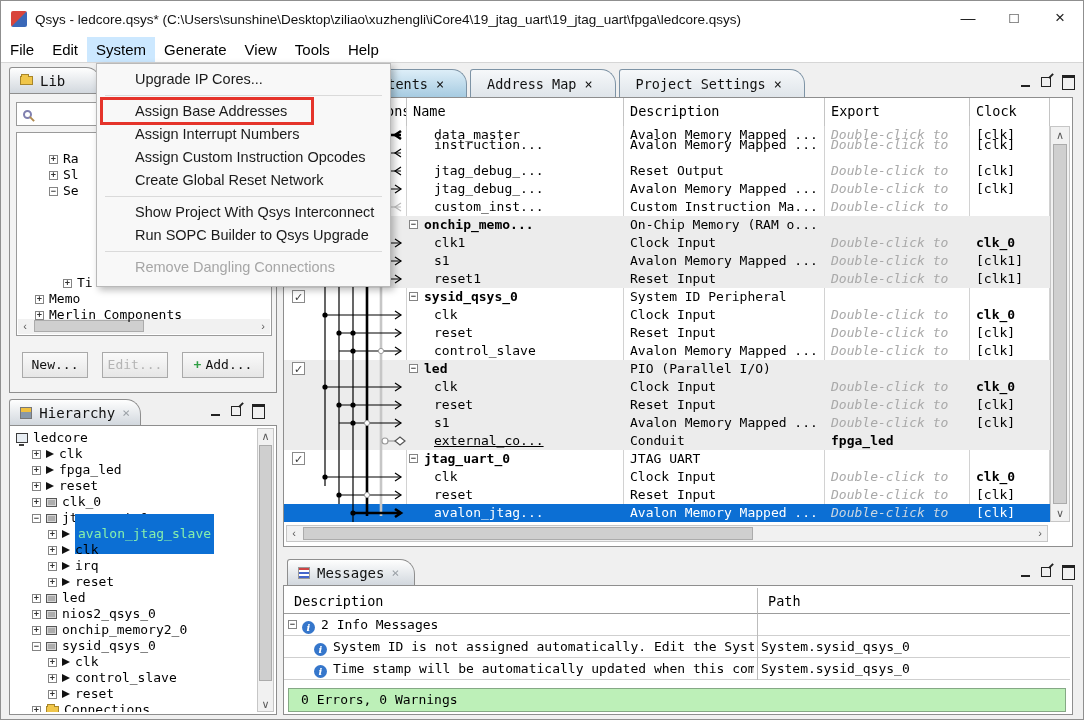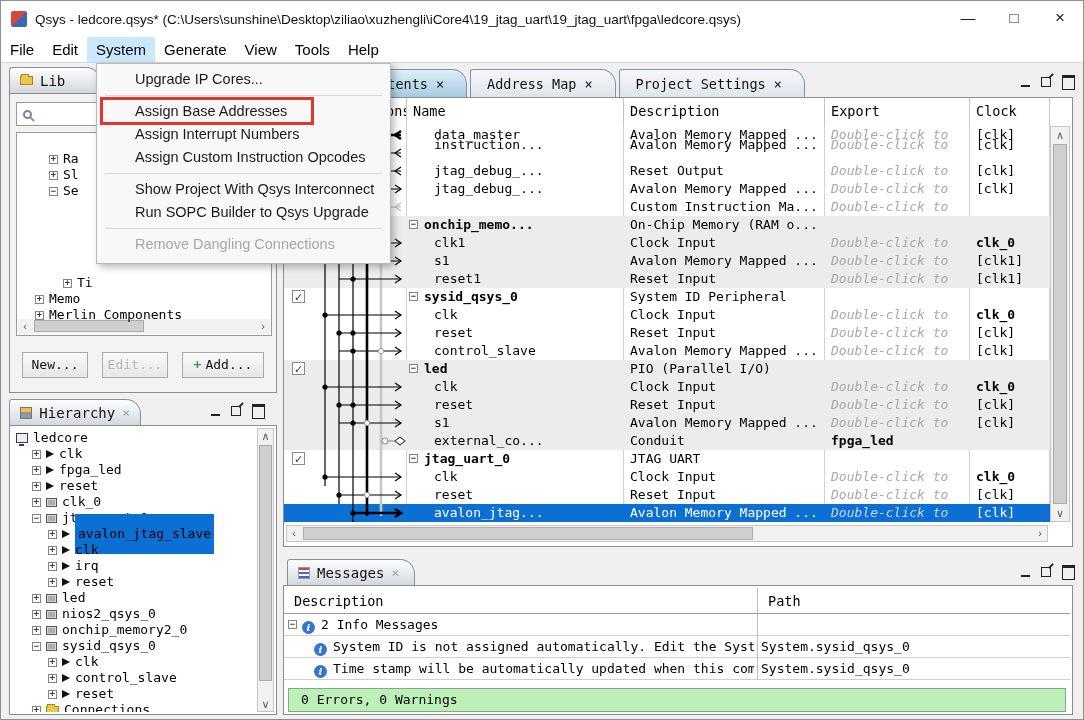--- a/index.html
+++ b/index.html
@@ -62,21 +62,21 @@
   .titem{position:absolute;height:16px;font:13px/16px var(--mono);color:#000;white-space:nowrap;display:flex;align-items:center}
   .exp{flex:0 0 auto;width:9px;height:9px;border:1px solid #848484;background:#fff;
     font:bold 9px/7px var(--sans);text-align:center;color:#333;margin-right:5px}
   .ticon{flex:0 0 auto;margin-right:5px}
   .icon-port{width:0;height:0;border-left:8px solid #111;border-top:4px solid transparent;border-bottom:4px solid transparent}
   .icon-module{width:11px;height:9px;background:#adadad;border:1px solid #565656;box-shadow:inset 0 0 0 1px #d6d6d6}
   .icon-system{width:12px;height:10px;border:1.5px solid #3c3c3c;background:#e8eef4;position:relative}
   .icon-system:after{content:"";position:absolute;left:2px;bottom:-4px;width:5px;height:2.5px;background:#3c3c3c}
   .icon-folder{width:13px;height:9px;background:#f0c64a;border:1px solid #a8862a;position:relative}
   .icon-folder:before{content:"";position:absolute;left:0;top:-3px;width:6px;height:2px;background:#f0c64a;border:1px solid #a8862a;border-bottom:none}
-  .tlabel.selected{background:#0c6fd4;color:#000000;padding:12px 3px}
+  .tlabel.selected{background:#0c6fd4;color:#86efac;padding:12px 3px}
 
   
   .ct-hcell{position:absolute;top:0;height:28px;border-right:1px solid #c4c4c4;background:#fff;
     font:13.5px/27px var(--mono);padding-left:6px;white-space:nowrap;overflow:hidden;color:#000}
   .ct-headerbar{position:absolute;left:0;top:0;width:766px;height:28px;background:#fff;border-bottom:1px solid #9c9c9c}
   .row{position:absolute;left:0;width:766px;height:18px;font:13px/18px var(--mono);color:#000}
   .row.shaded{background:#ececec}
   .row.selected{background:#0c6fd4;color:#fff}
   .cell{position:absolute;top:0;height:18px;overflow:hidden;white-space:pre}
   .dc{color:#a9a9a9;font-style:italic}
@@ -332,20 +332,21 @@
           <span class="cell dc" style="left: 547px; width: 137px;">Double-click to</span>
           <span class="cell" style="left: 692px; width: 72px;">[clk]</span>
         </div>
         <div class="row" style="top: 54px;">
           <span class="cell" style="left: 150px; width: 188px;">jtag_debug_...</span>
           <span class="cell" style="left: 346px; width: 193px;">Avalon Memory Mapped ...</span>
           <span class="cell dc" style="left: 547px; width: 137px;">Double-click to</span>
           <span class="cell" style="left: 692px; width: 72px;">[clk]</span>
         </div>
         <div class="row" style="top: 72px;">
+          <span class="cell" style="left: 150px; width: 188px;">custom_inst...</span>
           <span class="cell" style="left: 346px; width: 193px;">Custom Instruction Ma...</span>
           <span class="cell dc" style="left: 547px; width: 137px;">Double-click to</span>
           <span class="cell" style="left: 692px; width: 72px;"></span>
         </div>
         <div class="row shaded" style="top: 90px;">
           <span class="cb">✓</span>
           <span class="cell bold" style="left: 140px; width: 188px;">onchip_memo...</span>
           <span class="gexp" style="left: 125px;">−</span>
           <span class="cell" style="left: 346px; width: 193px;">On-Chip Memory (RAM o...</span>
           <span class="cell" style="left: 547px; width: 137px;"></span>
@@ -415,21 +416,21 @@
           <span class="cell dc" style="left: 547px; width: 137px;">Double-click to</span>
           <span class="cell" style="left: 692px; width: 72px;">[clk]</span>
         </div>
         <div class="row shaded" style="top: 288px;">
           <span class="cell" style="left: 150px; width: 188px;">s1</span>
           <span class="cell" style="left: 346px; width: 193px;">Avalon Memory Mapped ...</span>
           <span class="cell dc" style="left: 547px; width: 137px;">Double-click to</span>
           <span class="cell" style="left: 692px; width: 72px;">[clk]</span>
         </div>
         <div class="row shaded" style="top: 306px;">
-          <span class="cell" style="left: 150px; width: 188px;">external_co...</span>
+          <span class="cell" style="left: 150px; width: 188px; text-decoration: underline;">external_co...</span>
           <span class="cell" style="left: 346px; width: 193px;">Conduit</span>
           <span class="cell bold" style="left: 547px; width: 137px;">fpga_led</span>
           <span class="cell" style="left: 692px; width: 72px;"></span>
         </div>
         <div class="row" style="top: 324px;">
           <span class="cb">✓</span>
           <span class="cell bold" style="left: 140px; width: 188px;">jtag_uart_0</span>
           <span class="gexp" style="left: 125px;">−</span>
           <span class="cell" style="left: 346px; width: 193px;">JTAG UART</span>
           <span class="cell" style="left: 547px; width: 137px;"></span>
@@ -551,20 +552,21 @@
     <div style="position:absolute;left:473px;top:28px;width:1px;height:66px;background:#bcbcbc"></div>
     <div class="status-bar">0 Errors, 0 Warnings</div>
   </div>
 
   <div class="popup" id="system-menu">
       <div class="popup-item">Upgrade IP Cores...</div>
       <div class="popup-sep"></div>
       <div class="popup-item">Assign Base Addresses</div>
       <div class="popup-item">Assign Interrupt Numbers</div>
       <div class="popup-item">Assign Custom Instruction Opcodes</div>
+      <div class="popup-item">Create Global Reset Network</div>
       <div class="popup-sep"></div>
       <div class="popup-item">Show Project With Qsys Interconnect</div>
       <div class="popup-item">Run SOPC Builder to Qsys Upgrade</div>
       <div class="popup-sep"></div>
       <div class="popup-item disabled">Remove Dangling Connections</div>
       <div class="red-box"></div>
     </div>
 
 </div>
 

